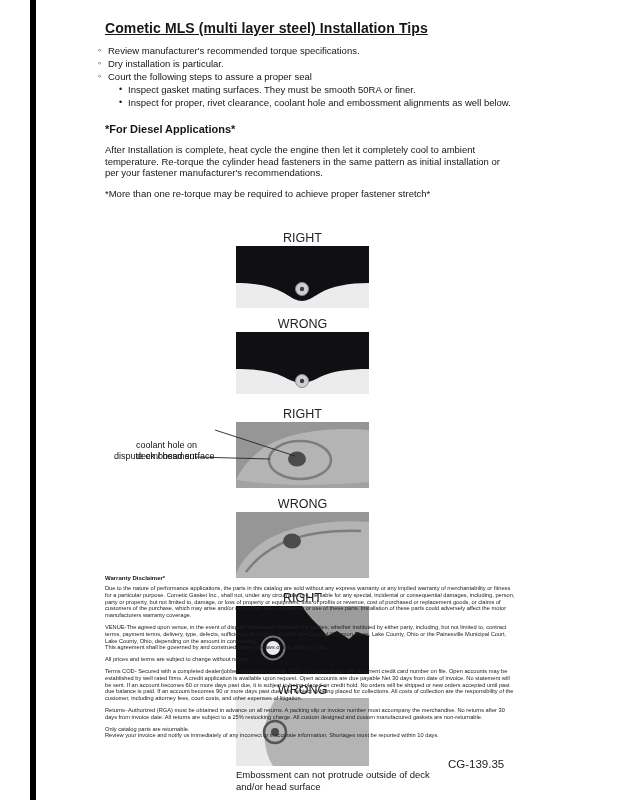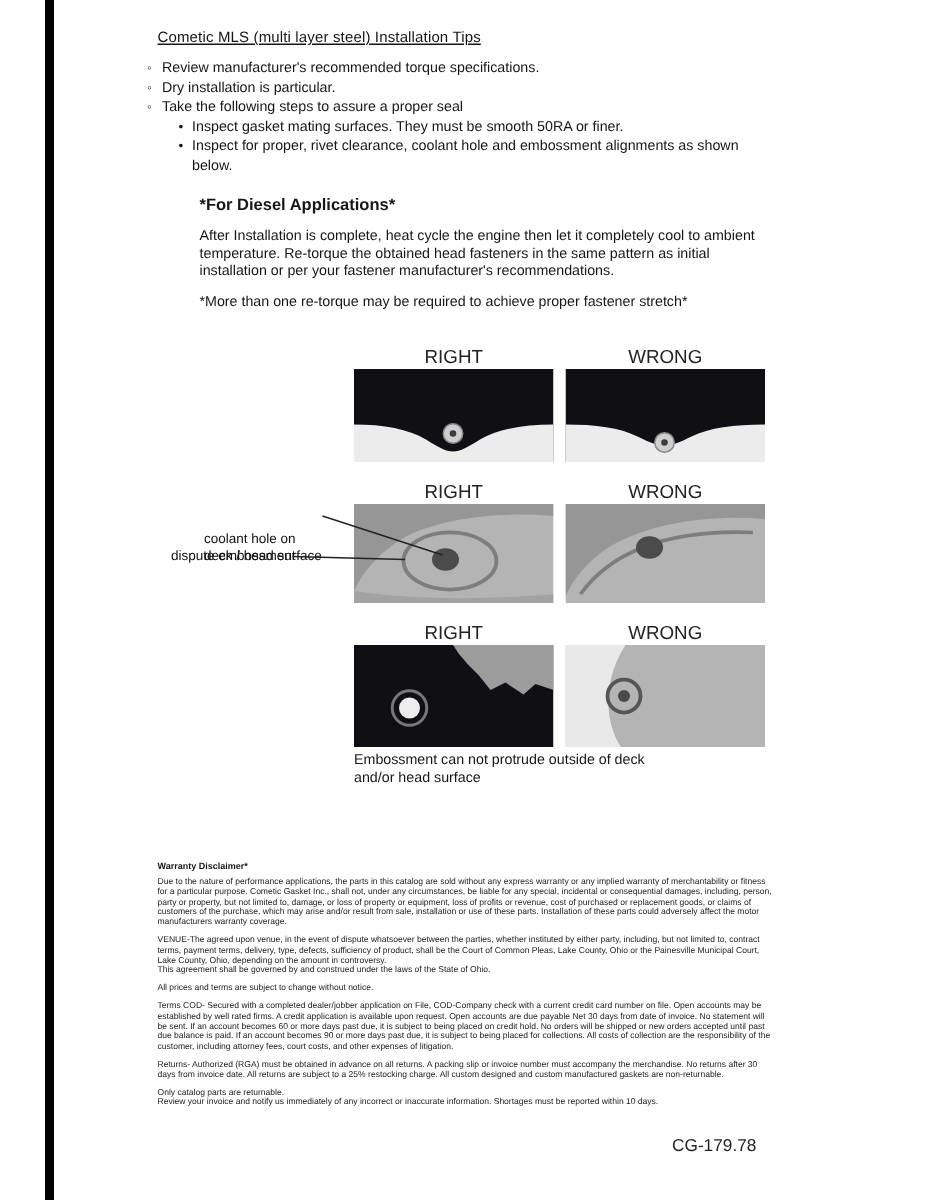--- a/index.html
+++ b/index.html
@@ -2,36 +2,36 @@
 <html><head>
 <meta charset="utf-8">
 <style>
   * { margin:0; padding:0; box-sizing:border-box; }
   html,body { width:618px; height:800px; }
   body { background:#ffffff; font-family:"Liberation Sans", sans-serif; color:#161616; position:relative; overflow:hidden; }
 
   .edge-bar { position:absolute; left:30px; top:0; width:6px; height:800px; background:#000; }
 
   .content-top { position:absolute; left:105px; top:20px; width:408px; }
-  .title { font-size:10px; font-weight:normal; text-decoration:underline; margin-bottom:8px; letter-spacing:.1px; }
+  .title { font-size:14px; font-weight:bold; text-decoration:underline; margin-bottom:8px; letter-spacing:.1px; }
 
   .bullets { font-size:9.5px; line-height:13px; }
   .bullet { display:flex; margin-left:-7px; }
   .b-marker { width:10px; flex:0 0 10px; text-align:left; font-size:9px; }
   .b-text { flex:1; }
   .bullet.sub { margin-left:14px; }
   .bullet.sub .b-marker { width:9px; flex-basis:9px; }
 
-  .diesel { margin-top:14px;margin-left:28px; }
+  .diesel { margin-top:14px; }
   .diesel-heading { font-size:11px; font-weight:bold; margin-bottom:9px; }
   .para { font-size:9.5px; line-height:11.5px; margin-bottom:9px; }
 
   .diagrams { position:absolute; left:236px; top:230px; width:276px; }
   .diag-row { margin-bottom:12px; position:relative; }
-  .diag-pair { display:flex; gap:8px; }
+  .diag-pair { display:flex; gap:8px;flex-direction:column; }
   .diag-col { width:133px; }
   .diag-label { font-size:12.5px; text-align:center; height:16px; line-height:16px; color:#222; }
   svg.fig { display:block; width:133px; }
   .caption { font-size:9.5px; line-height:11.5px; margin-top:3px; white-space:pre-line; }
 
   .callout { position:absolute; font-size:9px; line-height:10.5px; white-space:pre-line; color:#111; }
   .callout-hole { left:-100px; top:13px; width:95px;margin-top:21px; }
   .callout-emboss { left:-122px; top:45px; width:95px; }
   .leaders { position:absolute; left:-125px; top:0; width:210px; height:70px; pointer-events:none; }
 
@@ -53,35 +53,35 @@
     <div class="bullet">
       <span class="b-marker">◦</span>
       <span class="b-text">Review manufacturer's recommended torque specifications.</span>
     </div>
     <div class="bullet">
       <span class="b-marker">◦</span>
       <span class="b-text">Dry installation is particular.</span>
     </div>
     <div class="bullet">
       <span class="b-marker">◦</span>
-      <span class="b-text">Take the following steps to assure a proper seal</span>
+      <span class="b-text">Court the following steps to assure a proper seal</span>
     </div>
     <div class="bullet sub">
       <span class="b-marker">•</span>
       <span class="b-text">Inspect gasket mating surfaces.  They must be smooth 50RA or finer.</span>
     </div>
     <div class="bullet sub">
       <span class="b-marker">•</span>
-      <span class="b-text">Inspect for proper, rivet clearance, coolant hole and embossment alignments as shown below.</span>
+      <span class="b-text">Inspect for proper, rivet clearance, coolant hole and embossment alignments as well below.</span>
     </div>
   </div>
 
   <div class="diesel">
     <div class="diesel-heading">*For Diesel Applications*</div>
-    <div class="para">After Installation is complete, heat cycle the engine then let it completely cool to ambient temperature. Re-torque the obtained head fasteners in the same pattern as initial installation or per your fastener manufacturer's recommendations.</div>
+    <div class="para">After Installation is complete, heat cycle the engine then let it completely cool to ambient temperature. Re-torque the cylinder head fasteners in the same pattern as initial installation or per your fastener manufacturer's recommendations.</div>
     <div class="para">*More than one re-torque may be required to achieve proper fastener stretch*</div>
   </div>
 </div>
 
 <div class="diagrams">
 
   <div class="diag-row">
     <div class="diag-pair">
       <div class="diag-col">
         <div class="diag-label">RIGHT</div>
@@ -167,13 +167,13 @@
   <div class="wpara">Due to the nature of performance applications, the parts in this catalog are sold without any express warranty or any implied warranty of merchantability or fitness for a particular purpose. Cometic Gasket Inc., shall not, under any circumstances, be liable for any special, incidental or consequential damages, including, person, party or property, but not limited to, damage, or loss of property or equipment, loss of profits or revenue, cost of purchased or replacement goods, or claims of customers of the purchase, which may arise and/or result from sale, installation or use of these parts. Installation of these parts could adversely affect the motor manufacturers warranty coverage.</div>
   <div class="wpara">VENUE-The agreed upon venue, in the event of dispute whatsoever between the parties, whether instituted by either party, including, but not limited to, contract terms, payment terms, delivery, type, defects, sufficiency of product, shall be the Court of Common Pleas, Lake County, Ohio or the Painesville Municipal Court, Lake County, Ohio, depending on the amount in controversy.
 This agreement shall be governed by and construed under the laws of the State of Ohio.</div>
   <div class="wpara">All prices and terms are subject to change without notice.</div>
   <div class="wpara">Terms COD- Secured with a completed dealer/jobber application on File, COD-Company check with a current credit card number on file. Open accounts may be established by well rated firms. A credit application is available upon request. Open accounts are due payable Net 30 days from date of invoice. No statement will be sent. If an account becomes 60 or more days past due, it is subject to being placed on credit hold. No orders will be shipped or new orders accepted until past due balance is paid. If an account becomes 90 or more days past due, it is subject to being placed for collections. All costs of collection are the responsibility of the customer, including attorney fees, court costs, and other expenses of litigation.</div>
   <div class="wpara">Returns- Authorized (RGA) must be obtained in advance on all returns. A packing slip or invoice number must accompany the merchandise. No returns after 30 days from invoice date. All returns are subject to a 25% restocking charge. All custom designed and custom manufactured gaskets are non-returnable.</div>
   <div class="wpara">Only catalog parts are returnable.
 Review your invoice and notify us immediately of any incorrect or inaccurate information. Shortages must be reported within 10 days.</div>
 </div>
 
-<div class="footer-code">CG-179.78</div>
+<div class="footer-code">CG-139.35</div>
 
 </body></html>

